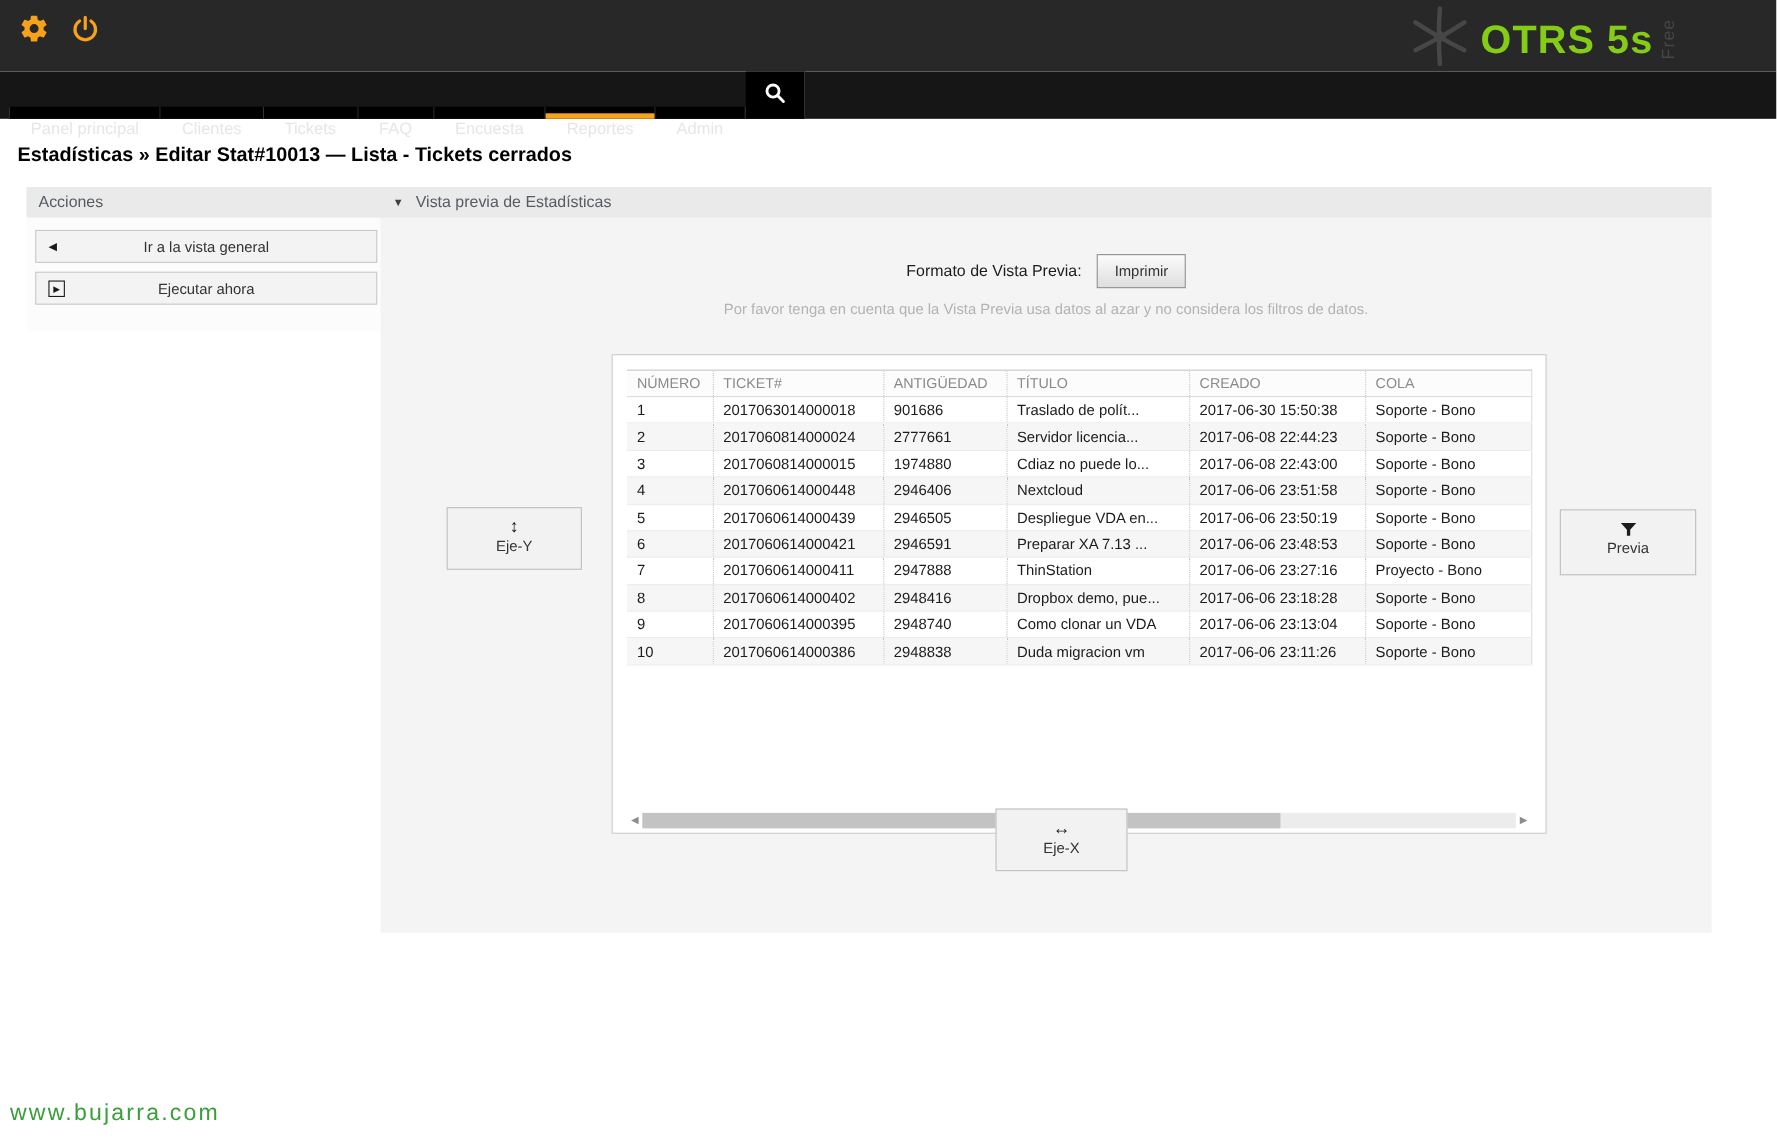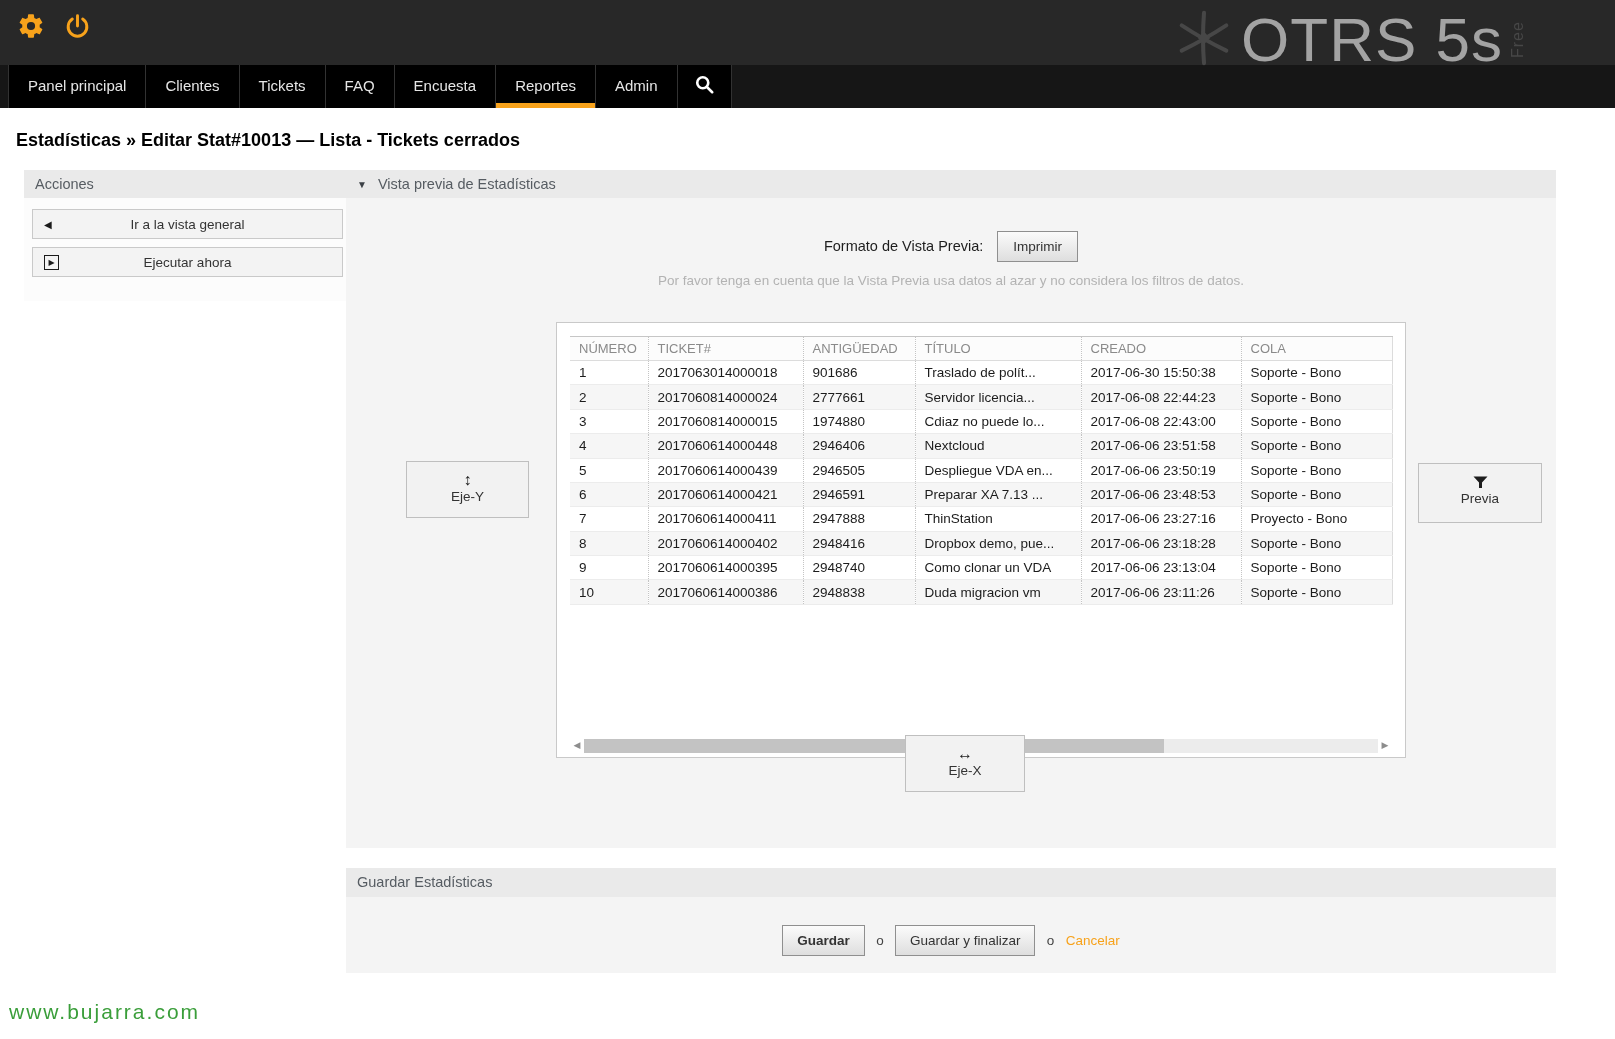--- a/index.html
+++ b/index.html
@@ -6,26 +6,26 @@
   html,body { margin:0; padding:0; }
   body {
     width:1615px; height:1039px; position:relative; overflow:hidden;
     background:#ffffff; font-family:"Liberation Sans", sans-serif; color:#222;
   }
   
   .topbar { height:65px; background:#282828; position:relative; }
   .topbar-icons { position:absolute; left:16px; top:11px; display:flex; gap:16px; }
   .topbar-icon { width:30px; height:30px; display:flex; align-items:center; justify-content:center; cursor:pointer; }
   .logo { position:absolute; right:88px; top:4px; display:flex; align-items:center; gap:6px; }
-  .logo-text { font-size:62px; font-weight:normal; color:#a3a3a3; letter-spacing:1px; }
+  .logo-text { font-size:36px; font-weight:bold; color:#84cc16; letter-spacing:1px; }
   .logo-free { color:#474747; font-size:16px; writing-mode:vertical-rl; transform:rotate(180deg); letter-spacing:1px; height:54px; text-align:center; }
   
   .navbar { height:43px; background:#161616; display:flex; padding-left:8px; }
   .nav-item { background:#000; color:#e6e6e6; font-size:15px; padding:0 19px; line-height:42px;
-    border-right:1px solid #323232; position:relative; cursor:pointer; white-space:nowrap; }
+    border-right:1px solid #323232; position:relative; cursor:pointer; white-space:nowrap;margin-top:32px; }
   .nav-item:first-child { border-left:1px solid #323232; }
   .nav-item .active-bar { display:none; }
   .nav-item.active .active-bar { display:block; position:absolute; left:0; right:0; bottom:0; height:5px; background:#f7a21b; }
   .nav-search { background:#000; width:54px; display:flex; align-items:center; justify-content:center; border-right:1px solid #323232; cursor:pointer; }
   
   .breadcrumb { margin:0; padding:22px 0 0 16px; font-size:18px; font-weight:bold; color:#000000; }
   
   .box-header { background:#eaeaea; color:#565c62; font-size:14.5px; padding:6px 11px; height:28px; }
   .tri { font-size:10px; color:#3c4146; margin-right:7px; position:relative; top:-1px; }
   
@@ -293,24 +293,16 @@
       <span>Previa</span>
     </div>
     <div class="axis-btn" id="eje-x">
       <span class="glyph">↔</span>
       <span>Eje-X</span>
     </div>
   </div>
 
 
   <div class="sec3">
-    <div class="box-header">Guardar Estadísticas</div>
-    <div class="save-content">
-      <span class="save-btn bold">Guardar</span>
-      <span class="or-sep">o</span>
-      <span class="save-btn">Guardar y finalizar</span>
-      <span class="or-sep">o</span>
-      <a class="cancel-link">Cancelar</a>
-    </div>
   </div>
 </div>
 
 <div class="watermark">www.bujarra.com</div>
 
 </body></html>

